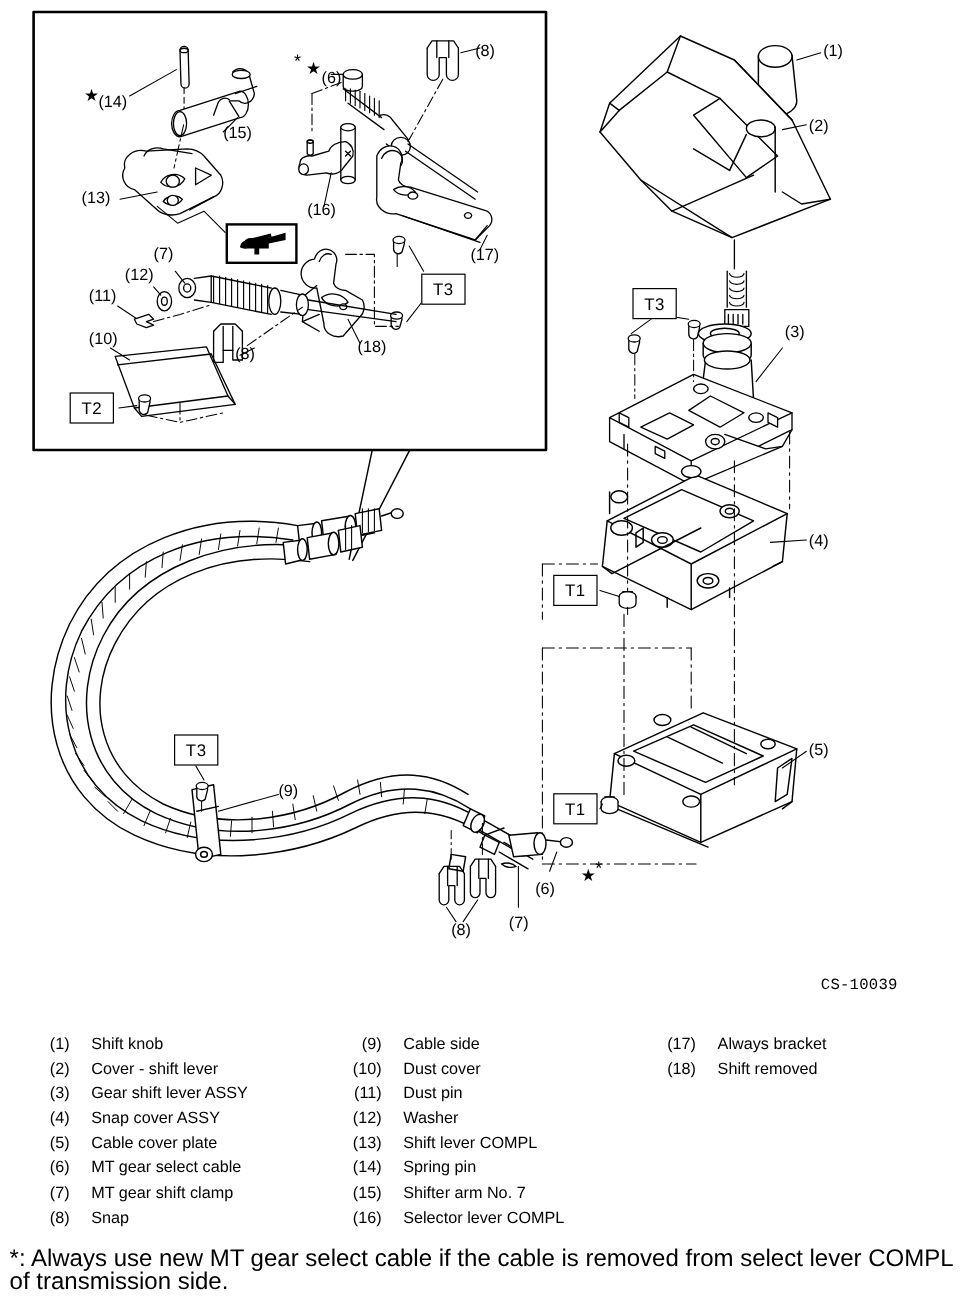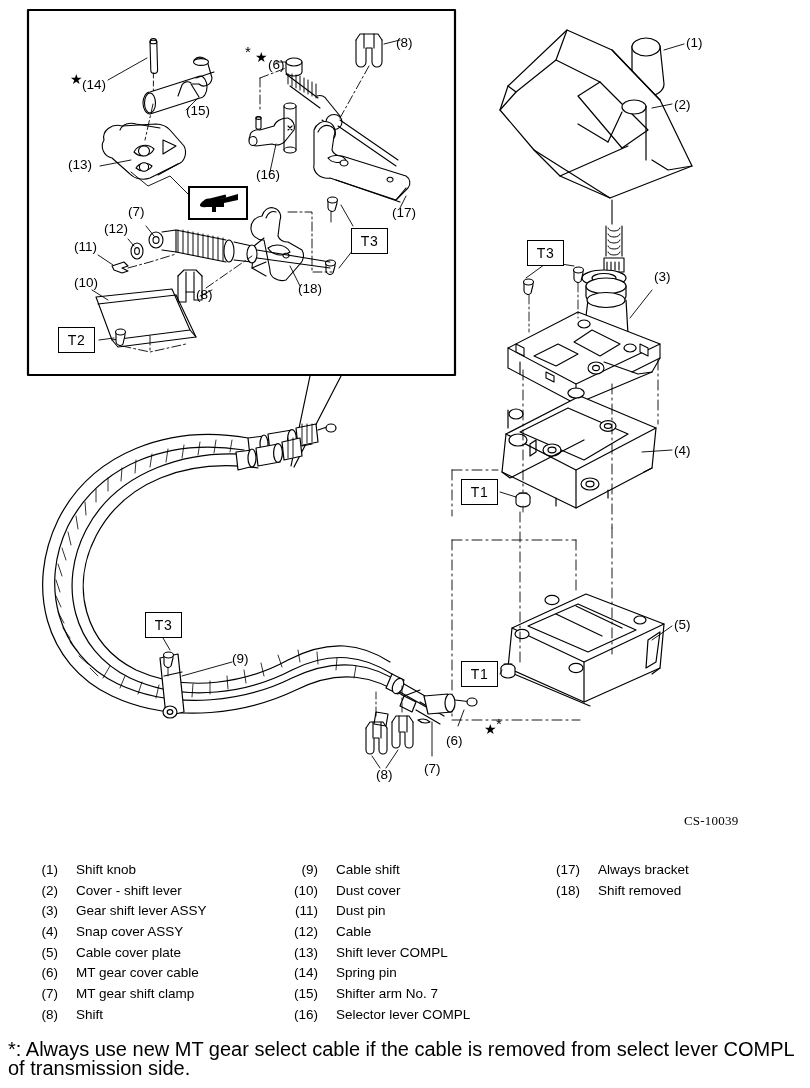--- a/index.html
+++ b/index.html
@@ -35,21 +35,21 @@
 
   
   .greasebox{
     position:absolute;border:2px solid #000;background:#fff;
     display:flex;align-items:center;justify-content:center;
   }
 
   
   .drawno{
     position:absolute;font-size:13px;letter-spacing:.2px;
-    font-family:Liberation Serif, serif;
+    font-family:Liberation Mono, monospace;
     text-align:right;
   }
 
   
   .legend{position:absolute;left:0;top:860px;width:810px;height:170px;}
   .lg-col{position:absolute;top:0;}
   .lg-col.c1{left:18px;}
   .lg-col.c2{left:278px;}
   .lg-col.c3{left:540px;}
   .lg-row{height:20.7px;display:flex;align-items:flex-start;font-size:13.5px;line-height:20.7px;}
@@ -691,48 +691,48 @@
       <div class="lg-row">
         <span class="lg-num">(4)</span>
         <span class="lg-txt">Snap cover ASSY</span>
       </div>
       <div class="lg-row">
         <span class="lg-num">(5)</span>
         <span class="lg-txt">Cable cover plate</span>
       </div>
       <div class="lg-row">
         <span class="lg-num">(6)</span>
-        <span class="lg-txt">MT gear cover cable</span>
+        <span class="lg-txt">MT gear select cable</span>
       </div>
       <div class="lg-row">
         <span class="lg-num">(7)</span>
         <span class="lg-txt">MT gear shift clamp</span>
       </div>
       <div class="lg-row">
         <span class="lg-num">(8)</span>
-        <span class="lg-txt">Shift</span>
+        <span class="lg-txt">Snap</span>
       </div>
     </div>
 
     <div class="lg-col c2">
       <div class="lg-row">
         <span class="lg-num">(9)</span>
-        <span class="lg-txt">Cable shift</span>
+        <span class="lg-txt">Cable side</span>
       </div>
       <div class="lg-row">
         <span class="lg-num">(10)</span>
         <span class="lg-txt">Dust cover</span>
       </div>
       <div class="lg-row">
         <span class="lg-num">(11)</span>
         <span class="lg-txt">Dust pin</span>
       </div>
       <div class="lg-row">
         <span class="lg-num">(12)</span>
-        <span class="lg-txt">Cable</span>
+        <span class="lg-txt">Washer</span>
       </div>
       <div class="lg-row">
         <span class="lg-num">(13)</span>
         <span class="lg-txt">Shift lever COMPL</span>
       </div>
       <div class="lg-row">
         <span class="lg-num">(14)</span>
         <span class="lg-txt">Spring pin</span>
       </div>
       <div class="lg-row">

